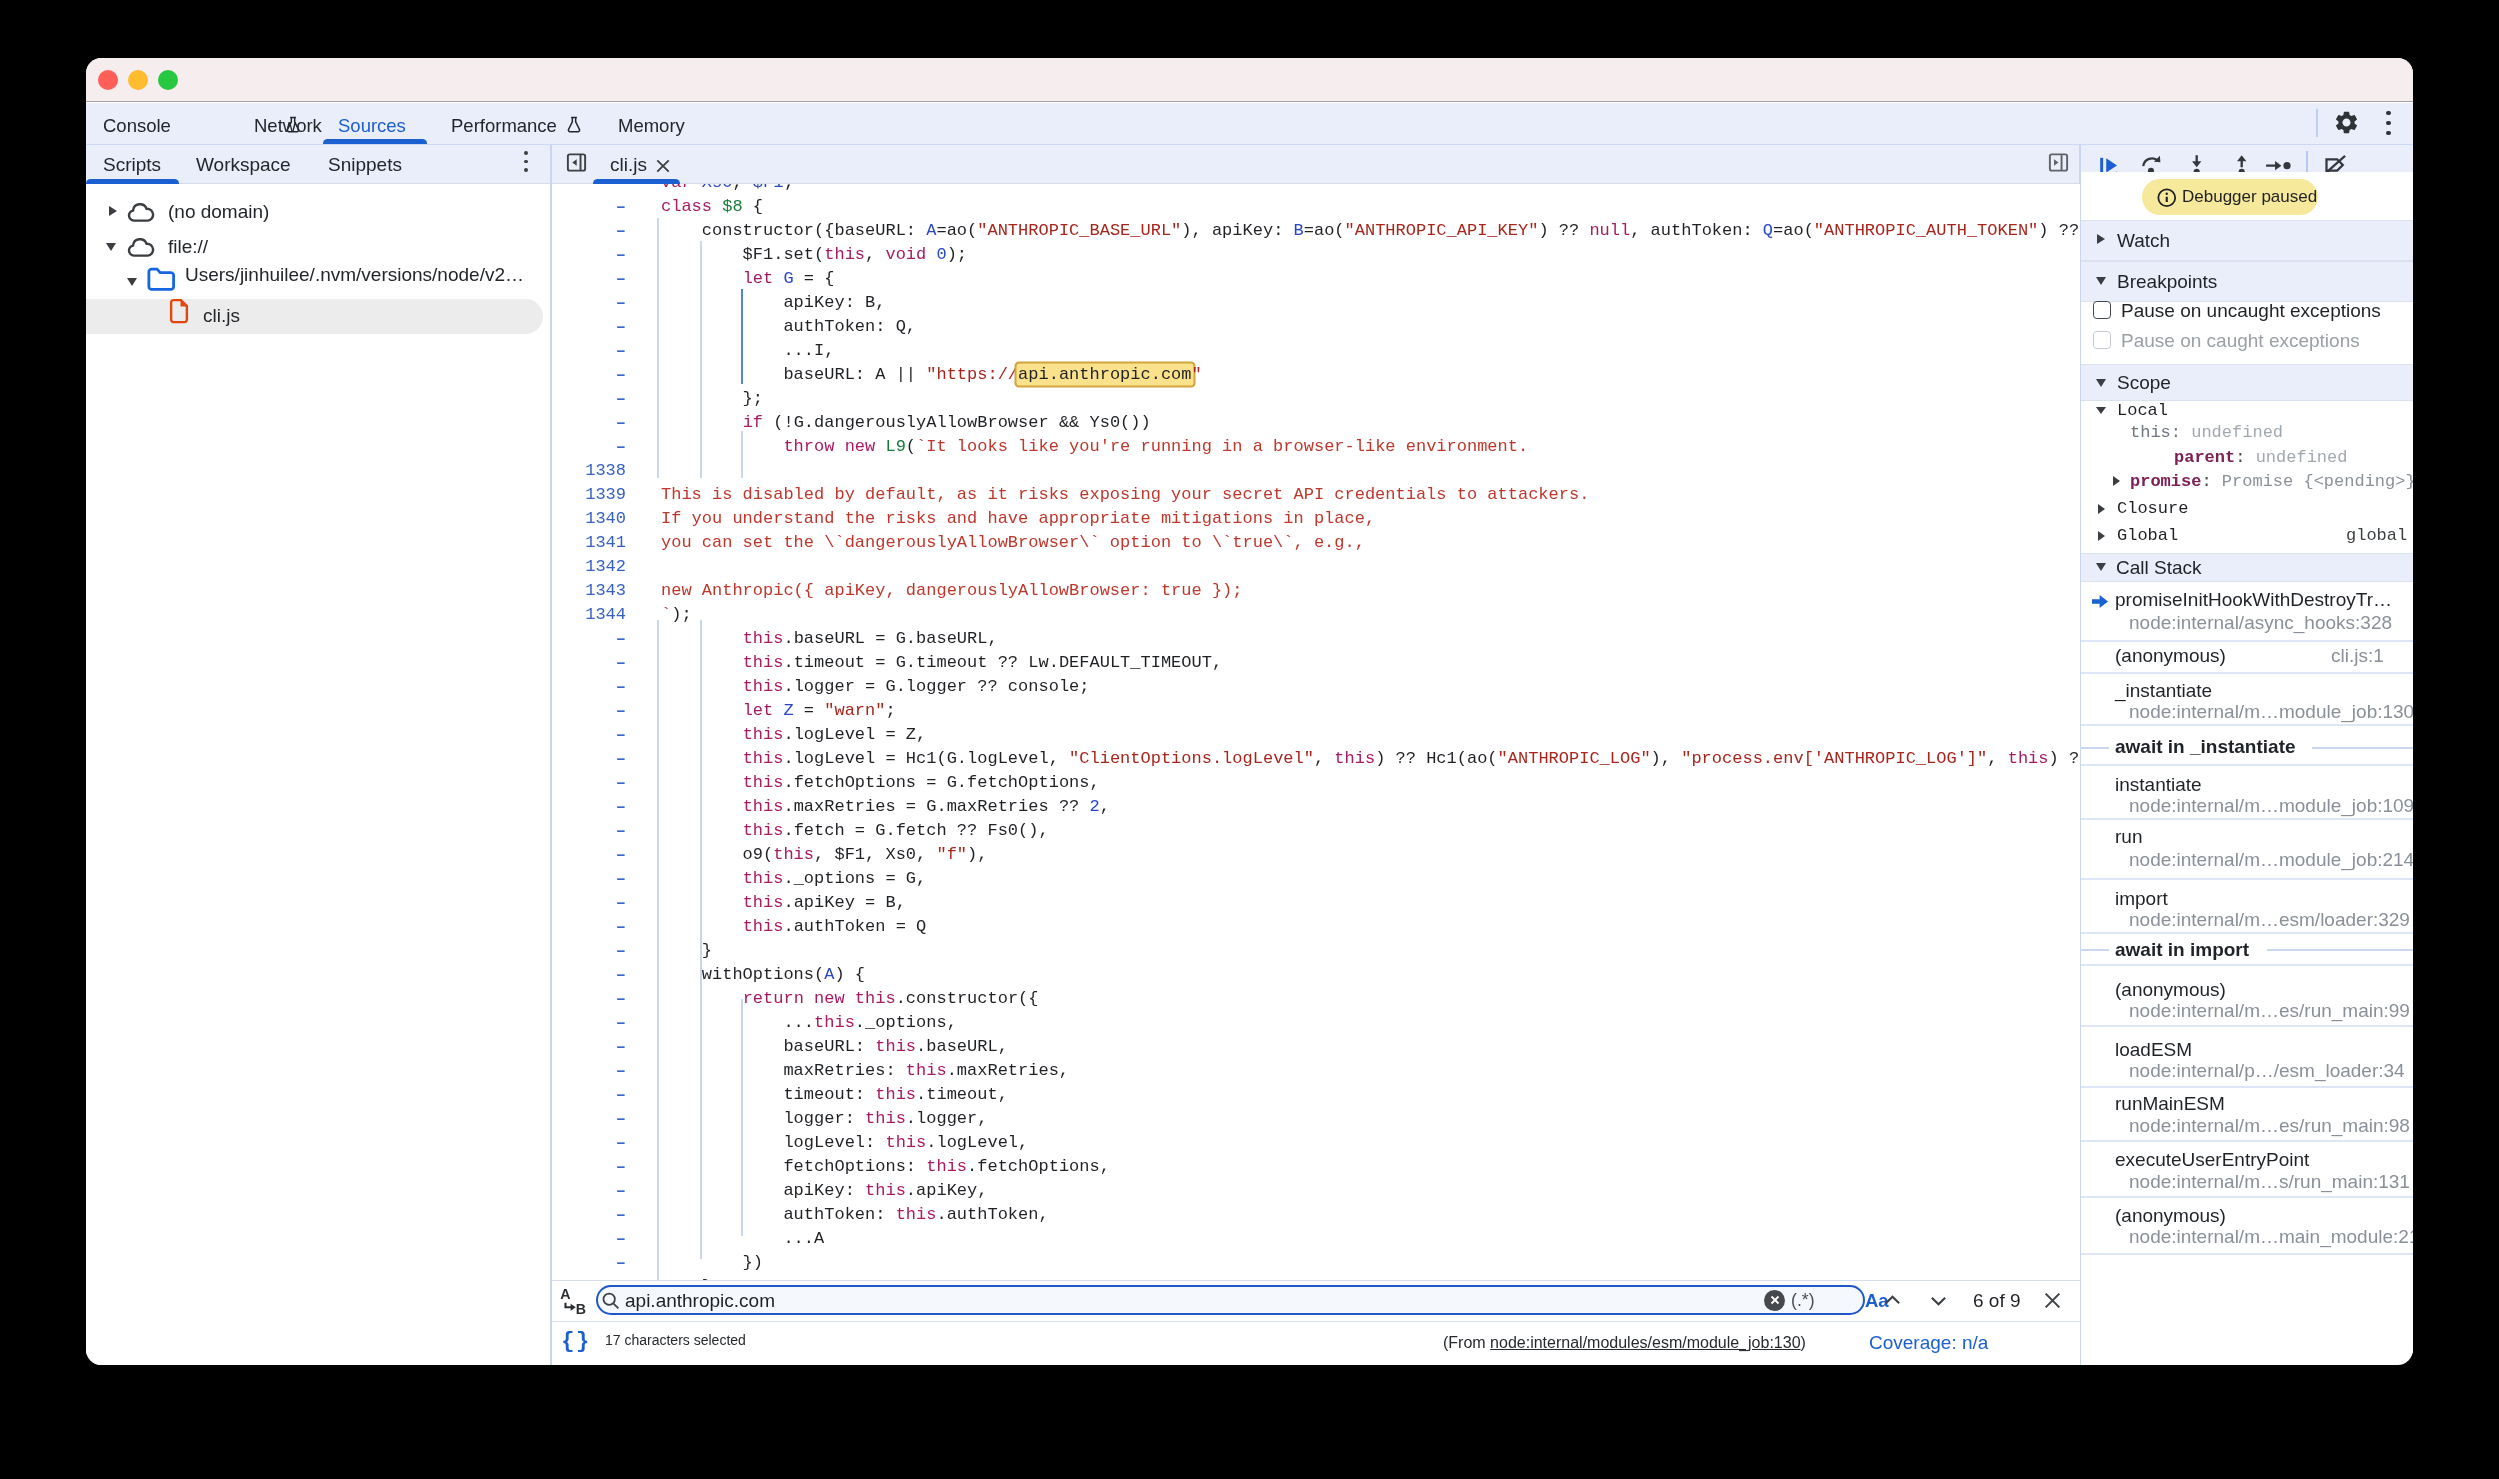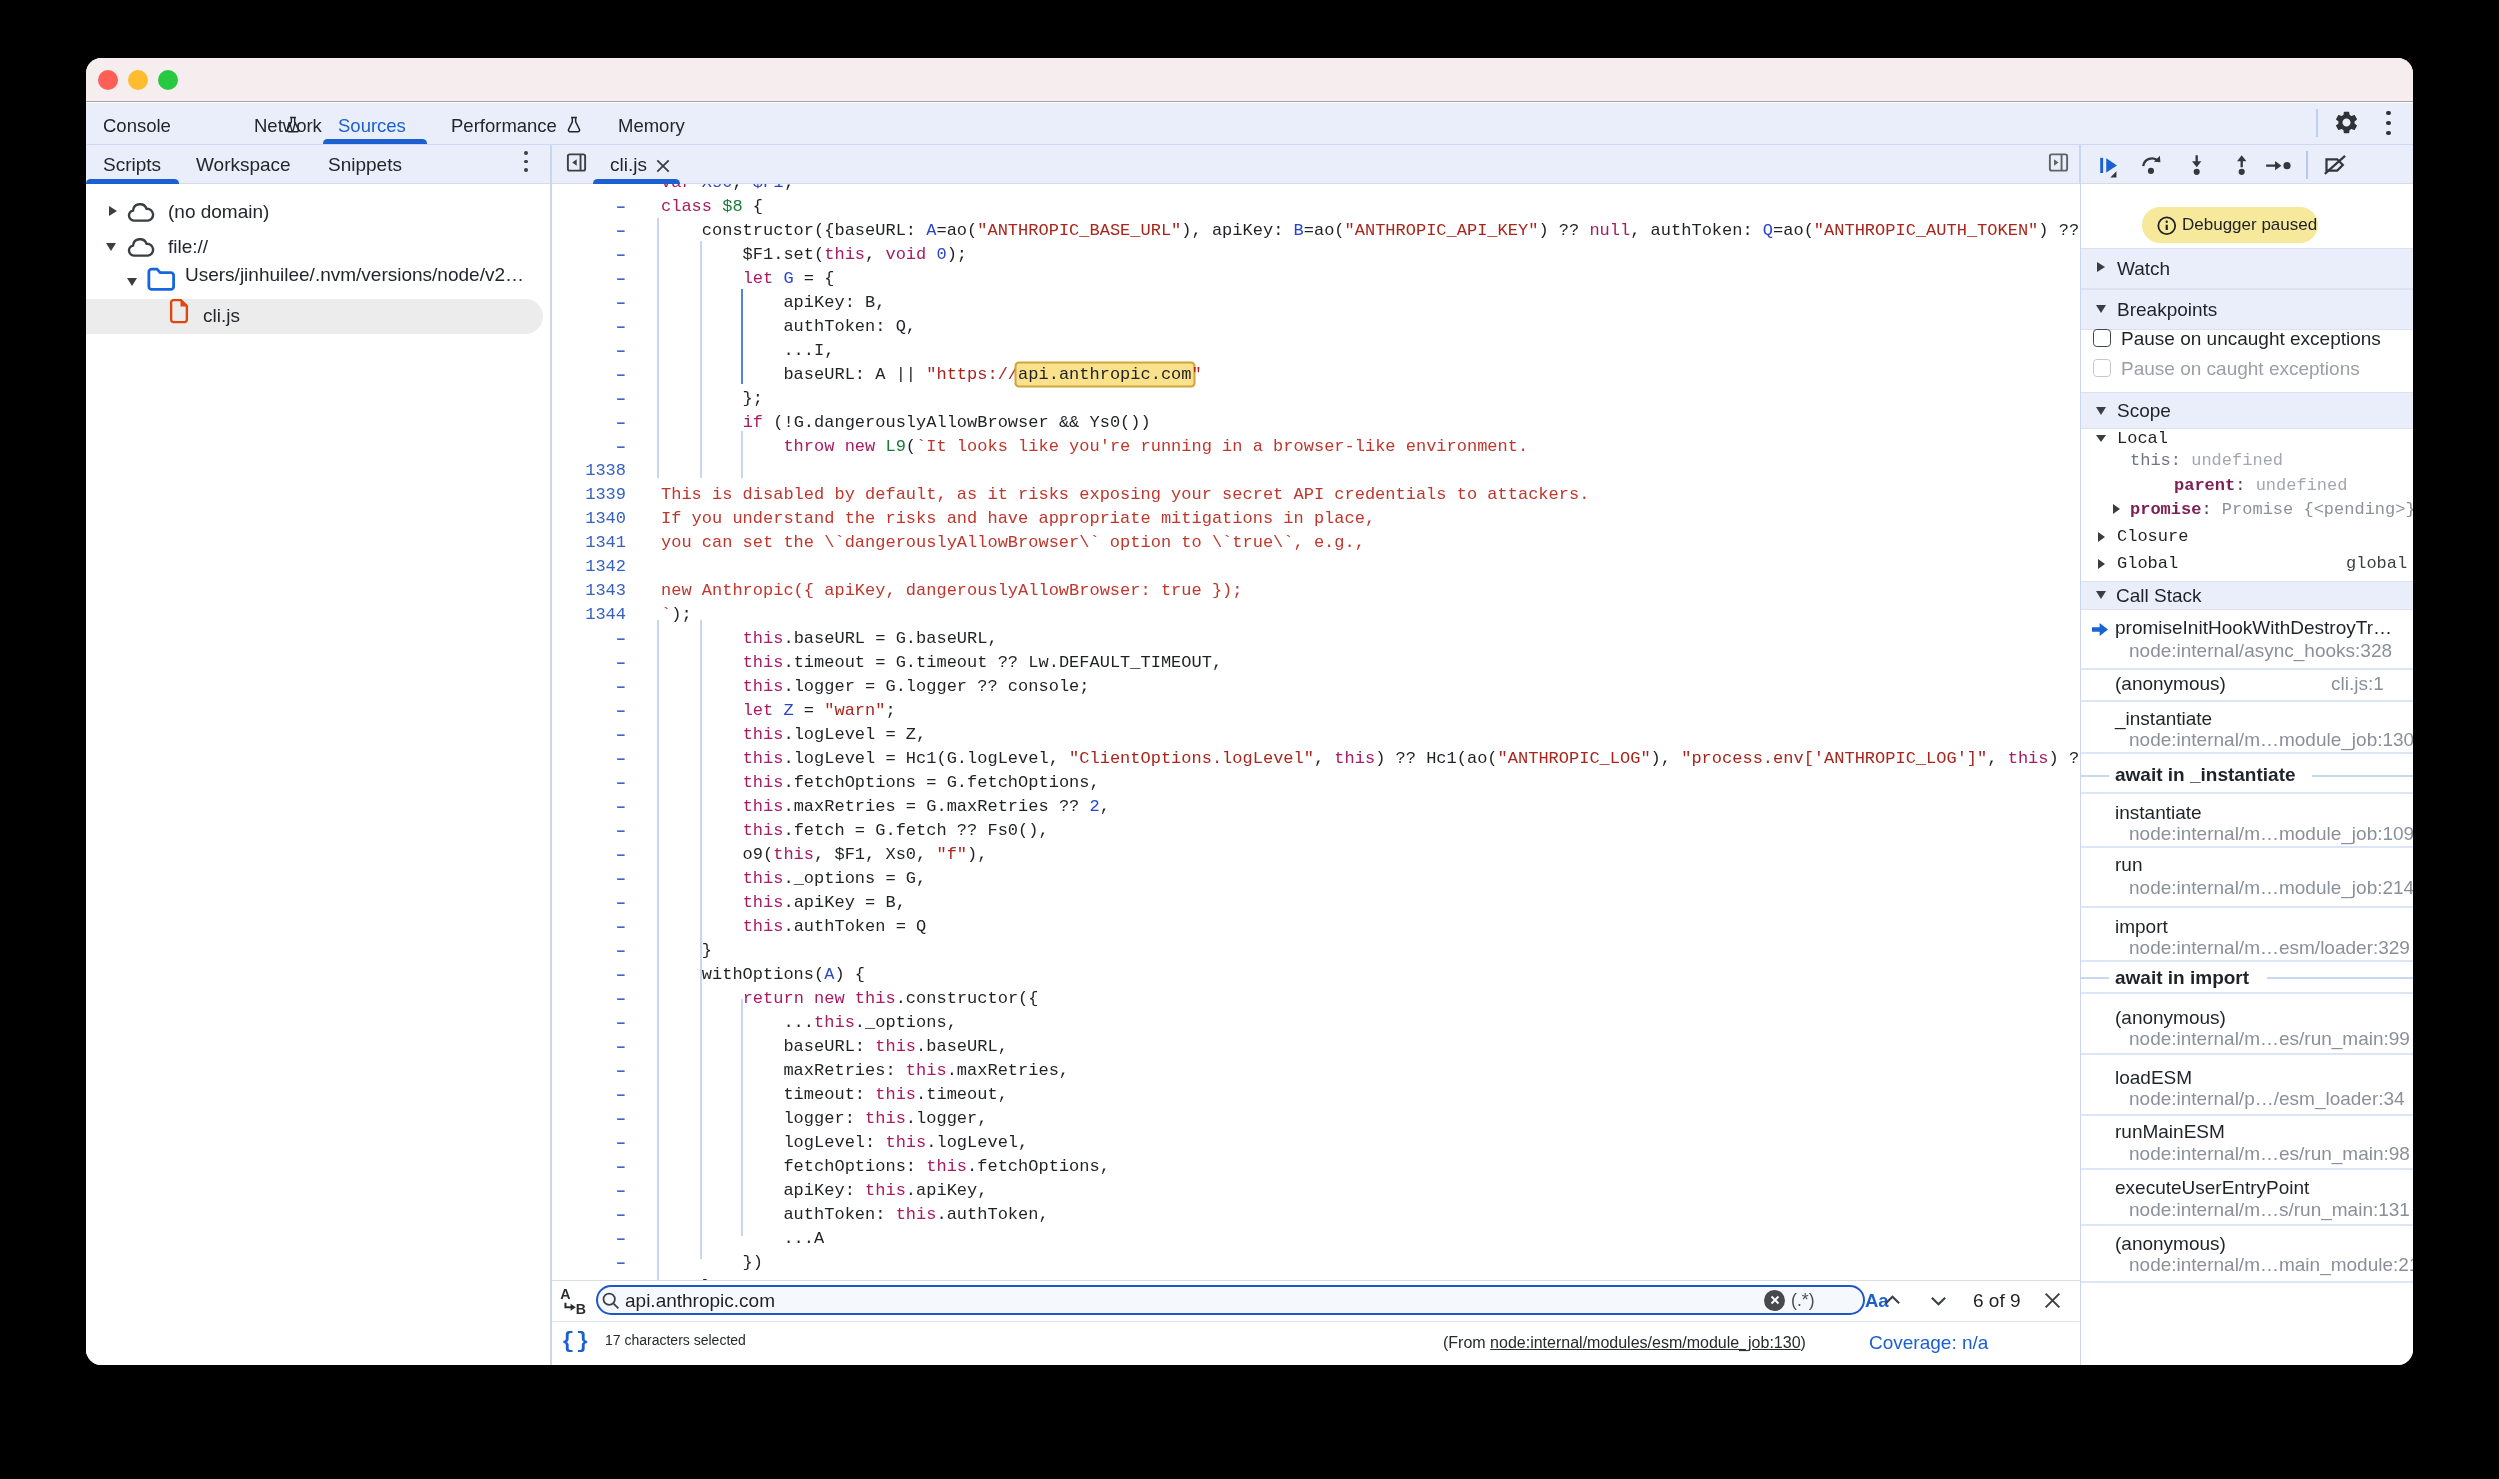--- a/index.html
+++ b/index.html
@@ -17,21 +17,21 @@
   .tab1 { position:absolute; top:11.5px; font-size:18.5px; color:#23262b; }
   .blue { color:#1c5fd0; }
   
   #row2 { left:0; top:87px; width:2327px; height:39px; background:#e9eefa; border-bottom:1.5px solid #d5dbe8; }
   .tab2 { position:absolute; top:9.2px; font-size:19px; color:#23262b; }
   .underline { position:absolute; height:5.4px; background:#1c5fd0; border-radius:4.6px 4.6px 0 0; }
   .vsep { position:absolute; width:1.5px; background:#ccd6ea; }
   
   #sidebar { left:0; top:126px; width:433px; height:1181px; background:#fff; }
   #editor { left:466px; top:126px; width:1528px; height:1096px; background:#fff; overflow:hidden; }
-  #rightpane { left:1995px; top:142px; width:332px; height:1181px; background:#fff; overflow:hidden; }
+  #rightpane { left:1995px; top:114px; width:332px; height:1181px; background:#fff; overflow:hidden; }
   pre { font-family:"Liberation Mono", monospace; font-size:17px; line-height:24px; }
   .k { color:#a81a62; }
   .g { color:#177c36; }
   .s { color:#a8251c; }
   .r { color:#bf372c; }
   .b { color:#2746c8; }
   .hl { background:#fae28c; box-shadow:0 0 0 1.5px #fae28c, 0 0 0 3.5px #d0a53c; border-radius:1.5px; }
   .guide { position:absolute; width:2.3px; background:#c9d6ef; }
   .guideb { position:absolute; width:2.3px; background:#5583d9; }
   .treerow { position:absolute; font-size:19px; color:#23262b; }

